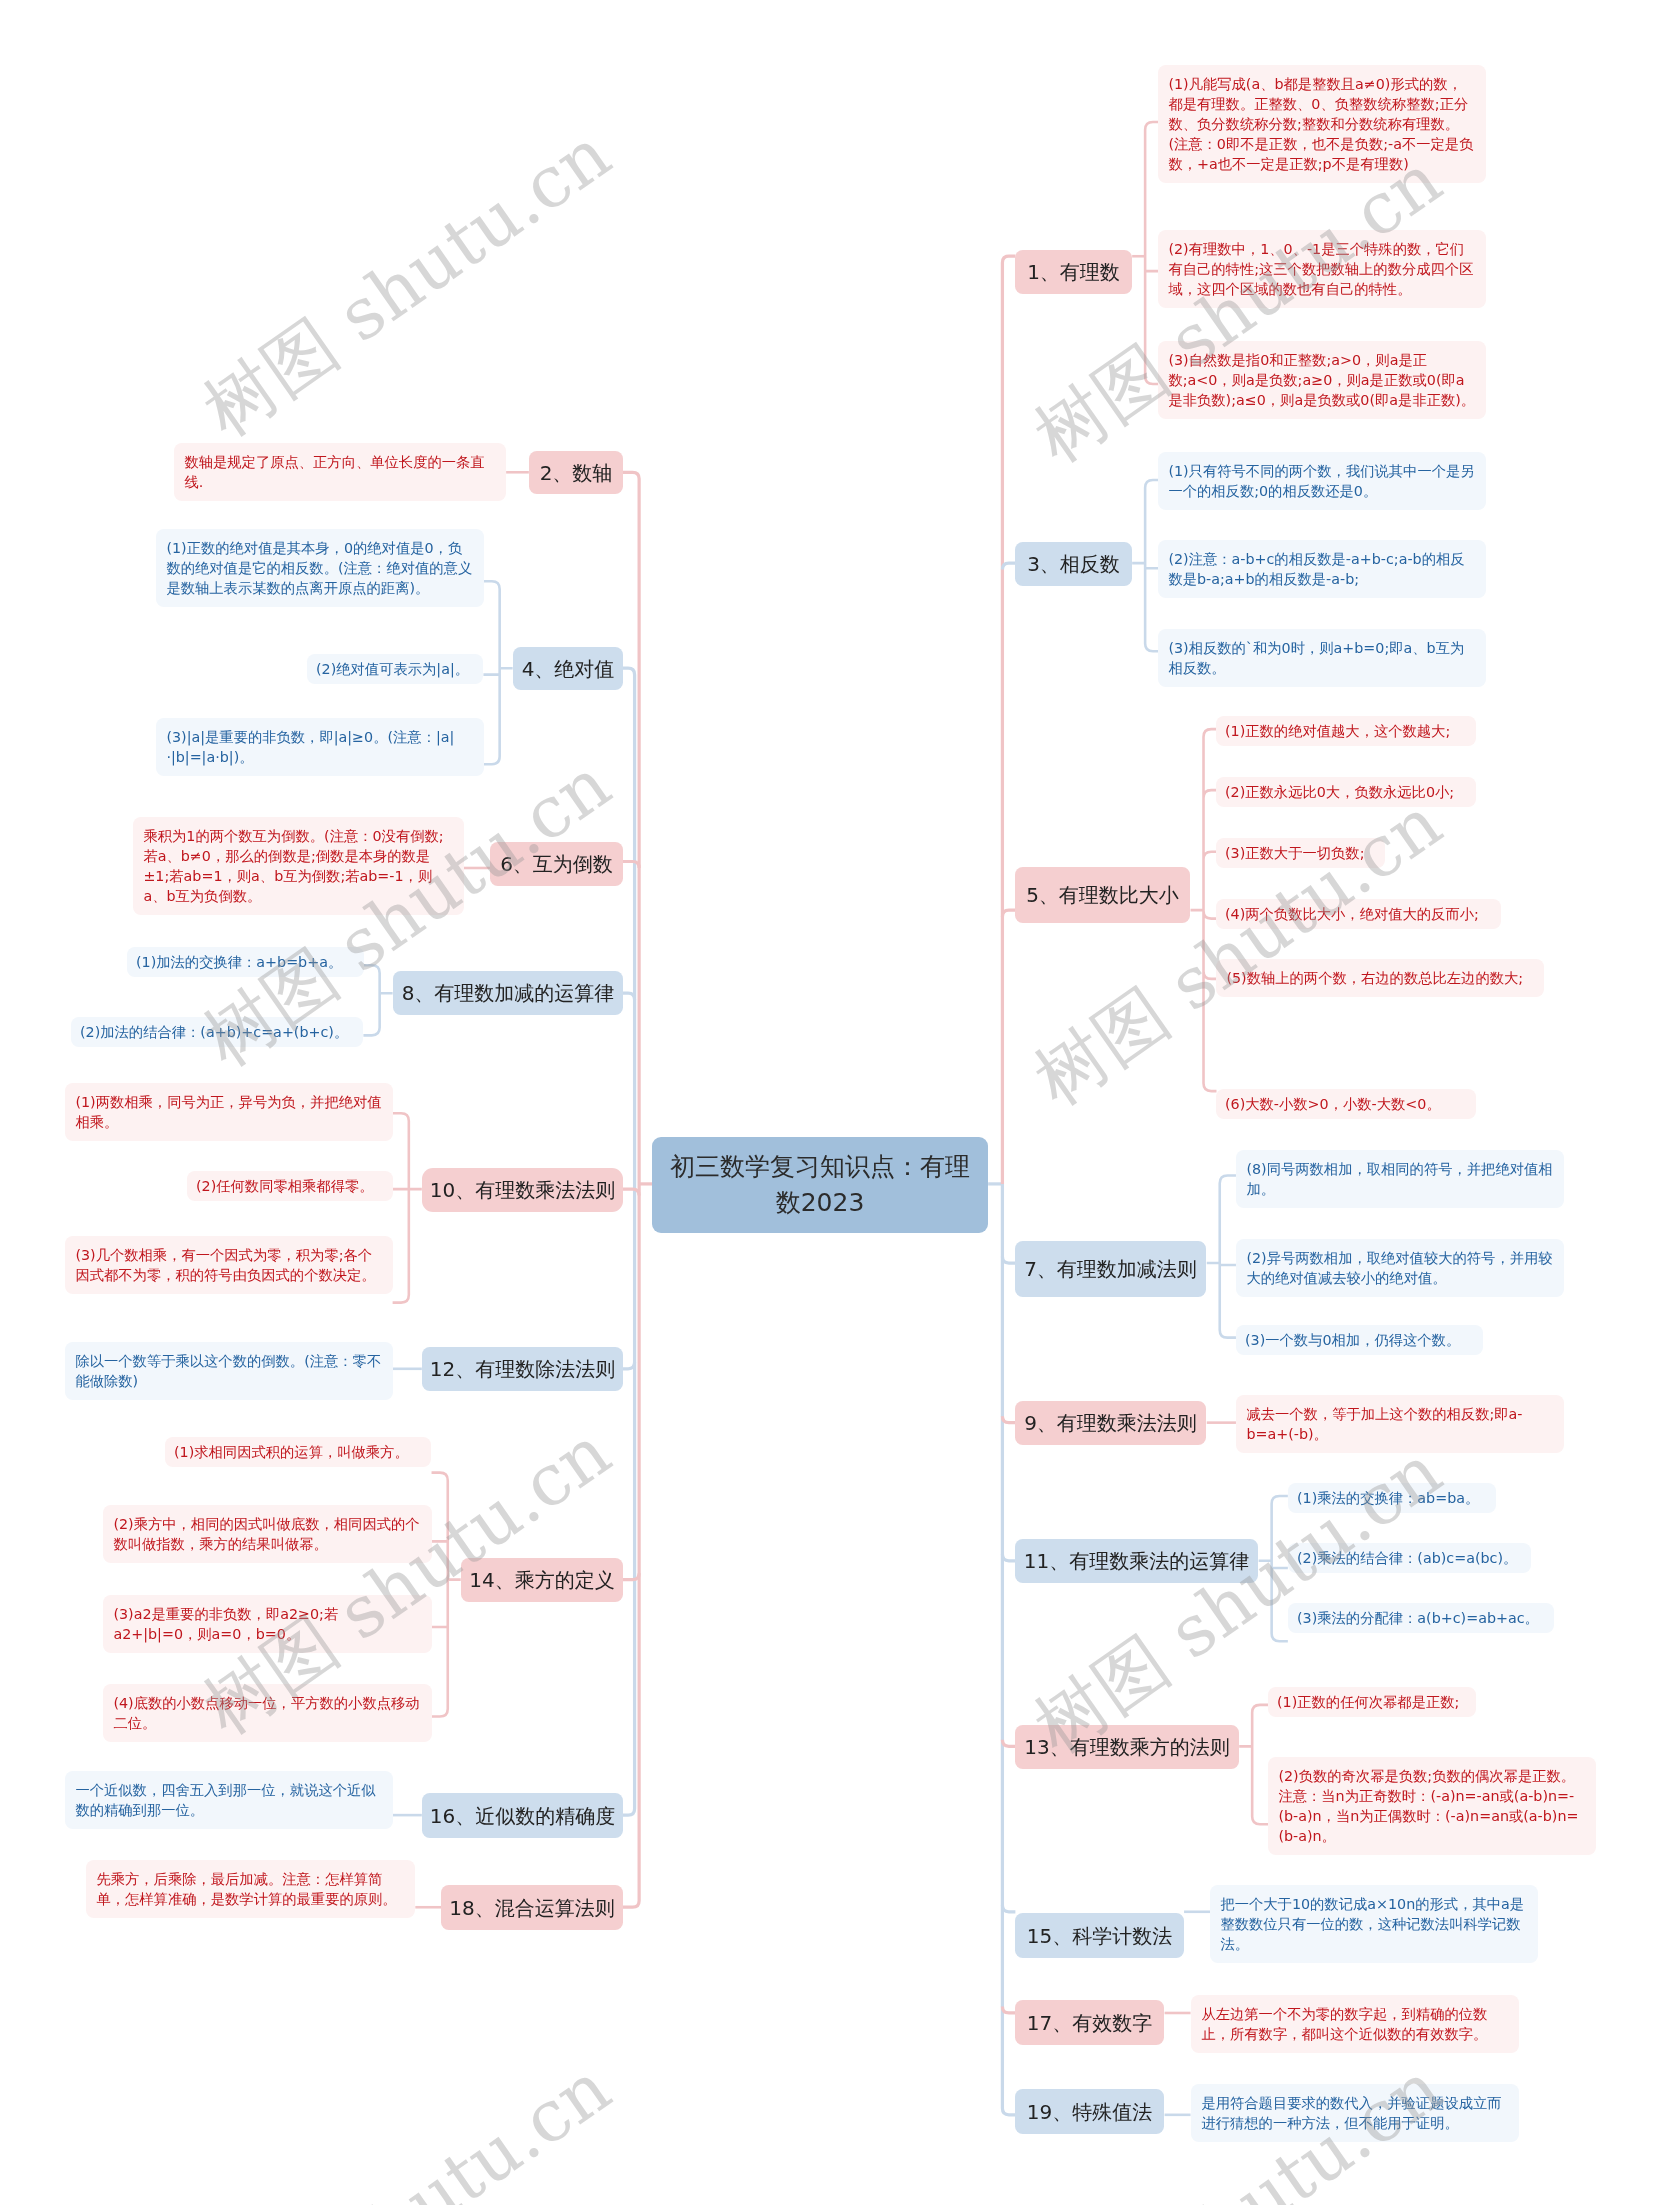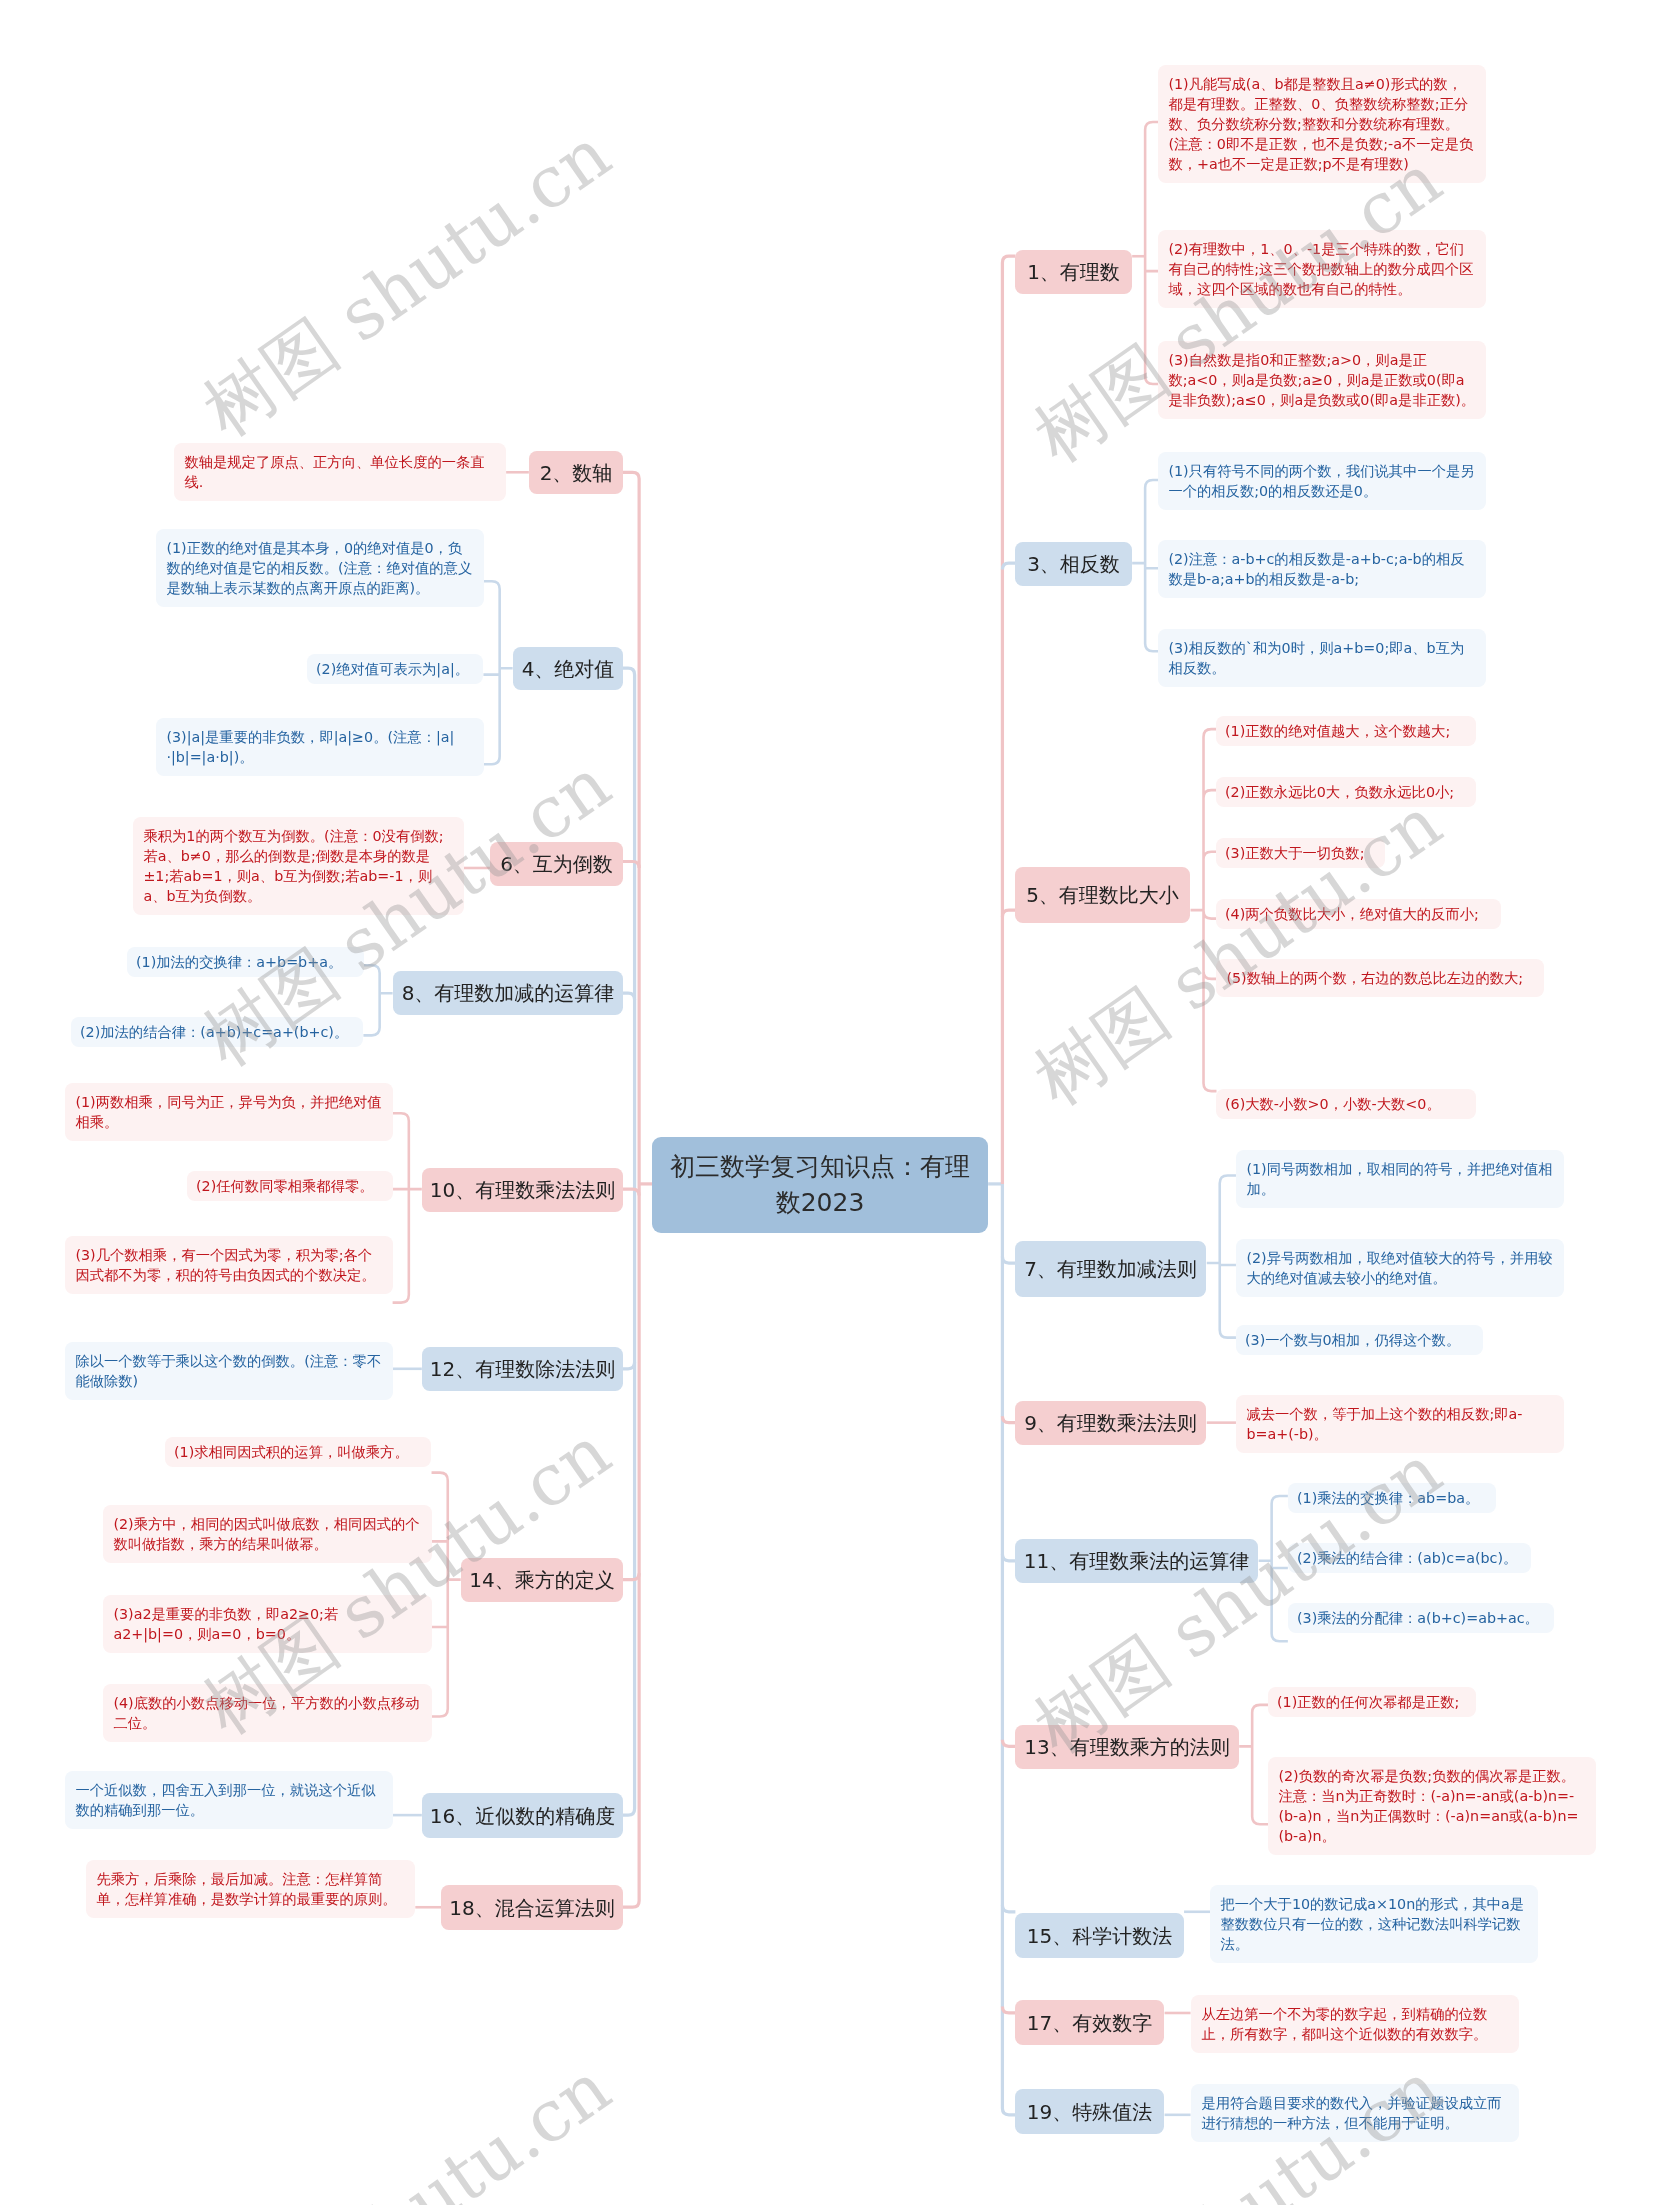--- a/index.html
+++ b/index.html
@@ -116,21 +116,21 @@
   <div class="node leaf pink" style="left:1216px; top:716px; width:260px; padding:5.2px 9px;">(1)正数的绝对值越大，这个数越大;</div>
   <div class="node leaf pink" style="left:1216px; top:777px; width:260px; padding:5.2px 9px;">(2)正数永远比0大，负数永远比0小;</div>
   <div class="node leaf pink" style="left:1216px; top:838px; width:169px; padding:5.2px 9px;">(3)正数大于一切负数;</div>
   <div class="node leaf pink" style="left:1216px; top:899px; width:285px; padding:5.2px 9px;">(4)两个负数比大小，绝对值大的反而小;</div>
   <div class="node leaf pink" style="left:1216px; top:959px; width:328px;">(5)数轴上的两个数，右边的数总比左边的数大;</div>
   <div class="node leaf pink" style="left:1216px; top:1077px; width:260px; padding:5.2px 9px;margin-top:12px;">(6)大数-小数&gt;0，小数-大数&lt;0。</div>
 
   <div class="node branch blue" style="left:1015px; top:1241px; width:191px; height:56px;">
       <span>7、有理数加减法则</span>
     </div>
-  <div class="node leaf blue" style="left:1236px; top:1150px; width:328px;">(1)同号两数相加，取相同的符号，并把绝对值相加。</div>
+  <div class="node leaf blue" style="left:1236px; top:1150px; width:328px;">(8)同号两数相加，取相同的符号，并把绝对值相加。</div>
   <div class="node leaf blue" style="left:1236px; top:1239px; width:328px;">(2)异号两数相加，取绝对值较大的符号，并用较大的绝对值减去较小的绝对值。</div>
   <div class="node leaf blue" style="left:1236px; top:1325px; width:247px; padding:5.2px 9px;">(3)一个数与0相加，仍得这个数。</div>
 
   <div class="node branch pink" style="left:1015px; top:1401px; width:191px; height:44px;">
       <span>9、有理数乘法法则</span>
     </div>
   <div class="node leaf pink" style="left:1236px; top:1395px; width:328px;">减去一个数，等于加上这个数的相反数;即a-b=a+(-b)。</div>
 
   <div class="node branch blue" style="left:1015px; top:1539px; width:243px; height:44px;">
       <span>11、有理数乘法的运算律</span>
@@ -176,21 +176,21 @@
       <span>6、互为倒数</span>
     </div>
   <div class="node leaf pink" style="left:133px; top:817px; width:331px;">乘积为1的两个数互为倒数。(注意：0没有倒数;若a、b≠0，那么的倒数是;倒数是本身的数是±1;若ab=1，则a、b互为倒数;若ab=-1，则a、b互为负倒数。</div>
 
   <div class="node branch blue" style="left:393px; top:971px; width:230px; height:44px;">
       <span>8、有理数加减的运算律</span>
     </div>
   <div class="node leaf blue" style="left:127px; top:947px; width:237px; padding:5.2px 9px;">(1)加法的交换律：a+b=b+a。</div>
   <div class="node leaf blue" style="left:71px; top:1017px; width:292px; padding:5.2px 9px;">(2)加法的结合律：(a+b)+c=a+(b+c)。</div>
 
-  <div class="node branch pink" style="left:422px; top:1168px; width:201px; height:44px;">
+  <div class="node branch pink" style="left:422px; top:1168px; width:201px; height:44px;border-radius:11px;">
       <span>10、有理数乘法法则</span>
     </div>
   <div class="node leaf pink" style="left:65px; top:1083px; width:328px;">(1)两数相乘，同号为正，异号为负，并把绝对值相乘。</div>
   <div class="node leaf pink" style="left:187px; top:1171px; width:206px; padding:5.2px 9px;">(2)任何数同零相乘都得零。</div>
   <div class="node leaf pink" style="left:65px; top:1236px; width:328px;">(3)几个数相乘，有一个因式为零，积为零;各个因式都不为零，积的符号由负因式的个数决定。</div>
 
   <div class="node branch blue" style="left:422px; top:1347px; width:201px; height:44px;">
       <span>12、有理数除法法则</span>
     </div>
   <div class="node leaf blue" style="left:65px; top:1342px; width:328px;">除以一个数等于乘以这个数的倒数。(注意：零不能做除数)</div>

